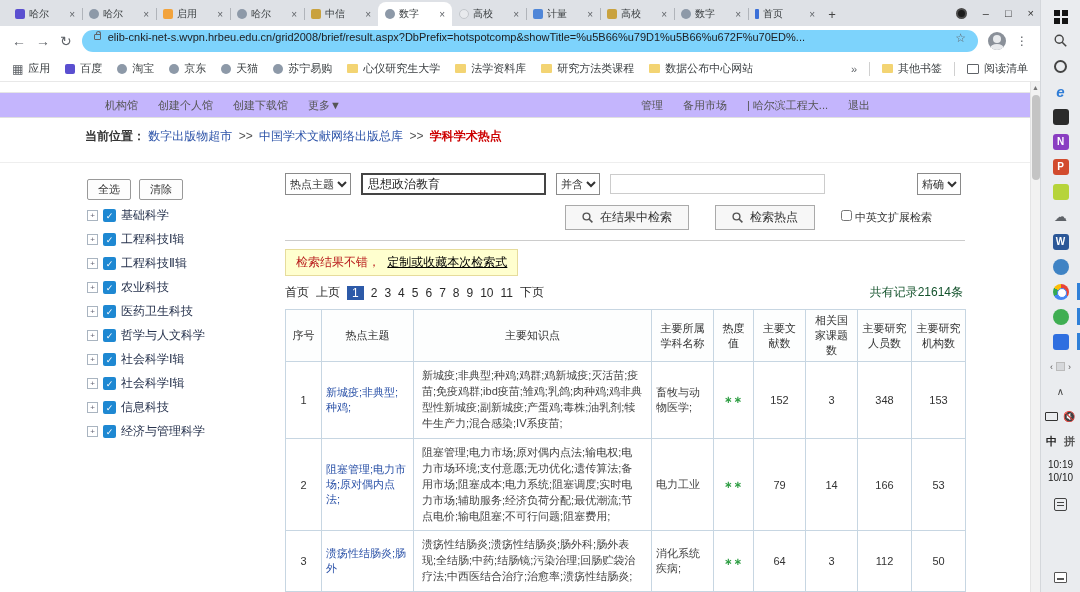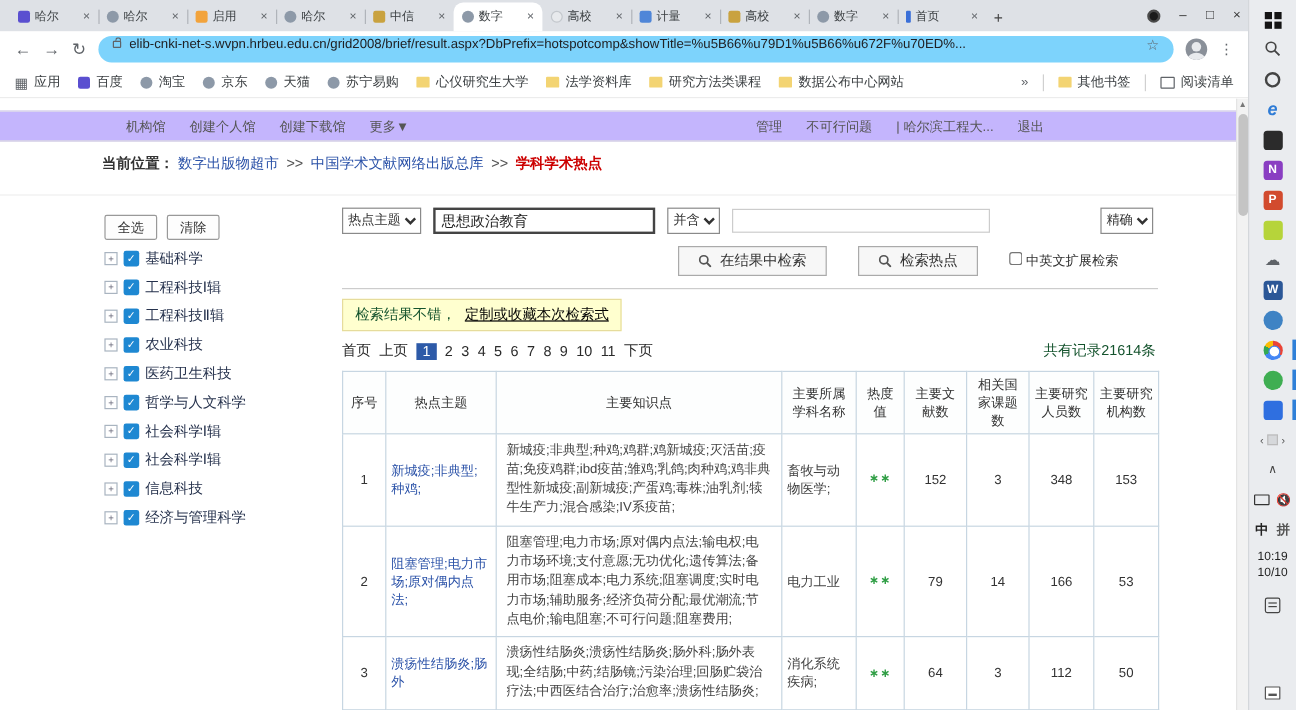--- a/index.html
+++ b/index.html
@@ -76,21 +76,21 @@
   .action-row{display:flex;align-items:center;gap:26px;margin:10px 0 10px 280px;}
   .btn{display:inline-flex;align-items:center;gap:7px;border:1px solid #aaa;background:#f7f7f7;padding:3px 16px;font-size:12px;color:#333;}
   .mag{flex:none;}
   .chkwrap{display:flex;align-items:flex-start;gap:3px;font-size:11px;color:#333;}
   .chkwrap input{width:11px;height:11px;margin:0;}
   .divider{border-top:1px solid #ccc;margin:6px 0 8px;}
   .filter-row{display:flex;align-items:center;justify-content:space-between;margin:4px 0 8px;}
   .f-label{color:#c00;font-weight:bold;font-size:12px;}
   .f-note{color:#888;font-size:11px;margin-left:2px;}
   .tip{background:#ffffcf;border:1px solid #e6dc9c;padding:4px 10px;font-size:12px;white-space:nowrap;margin-right:4px;}
-  .tip-r{color:#14532d;}
+  .tip-r{color:#b91c1c;}
   .tip-b{color:#000000;text-decoration:underline;margin-left:4px;}
   .sort-row{display:flex;align-items:center;gap:16px;margin:8px 0 8px;position:relative;}
   .sort-label{color:#a33c00;font-size:12px;}
   .sort-active{background:#4d5d73;color:#fff;padding:2px 9px;font-size:12px;}
   .sort-opt{color:#2b52a8;text-decoration:underline;font-size:12px;cursor:pointer;}
   .cursor-hand{position:absolute;left:374px;top:10px;}
   .pagi-row{display:flex;align-items:center;gap:7px;margin:4px 0 8px;font-size:12px;color:#2a2a2a;}
   .pg-cur{background:#2d5aa8;color:#fff;padding:0 5px;}
   .pg-total{margin-left:auto;color:#14532d;margin-right:2px;}
   table{border-collapse:collapse;width:680px;table-layout:fixed;}
@@ -280,21 +280,21 @@
 
       <div class="topbar">
         <div class="grp" id="topbar-left">
             <span>机构馆</span>
             <span>创建个人馆</span>
             <span>创建下载馆</span>
             <span>更多▼</span>
           </div>
         <div class="grp" id="topbar-right">
             <span>管理</span>
-            <span>不可行问题</span>
+            <span>备用市场</span>
             <span>| 哈尔滨工程大...</span>
             <span>退出</span>
           </div>
       </div>
 
       <div class="breadcrumb">
         <span class="bc-label">当前位置：</span>
         <span class="bc-link">数字出版物超市</span>
         <span class="bc-sep">&gt;&gt;</span>
         <span class="bc-link">中国学术文献网络出版总库</span>

